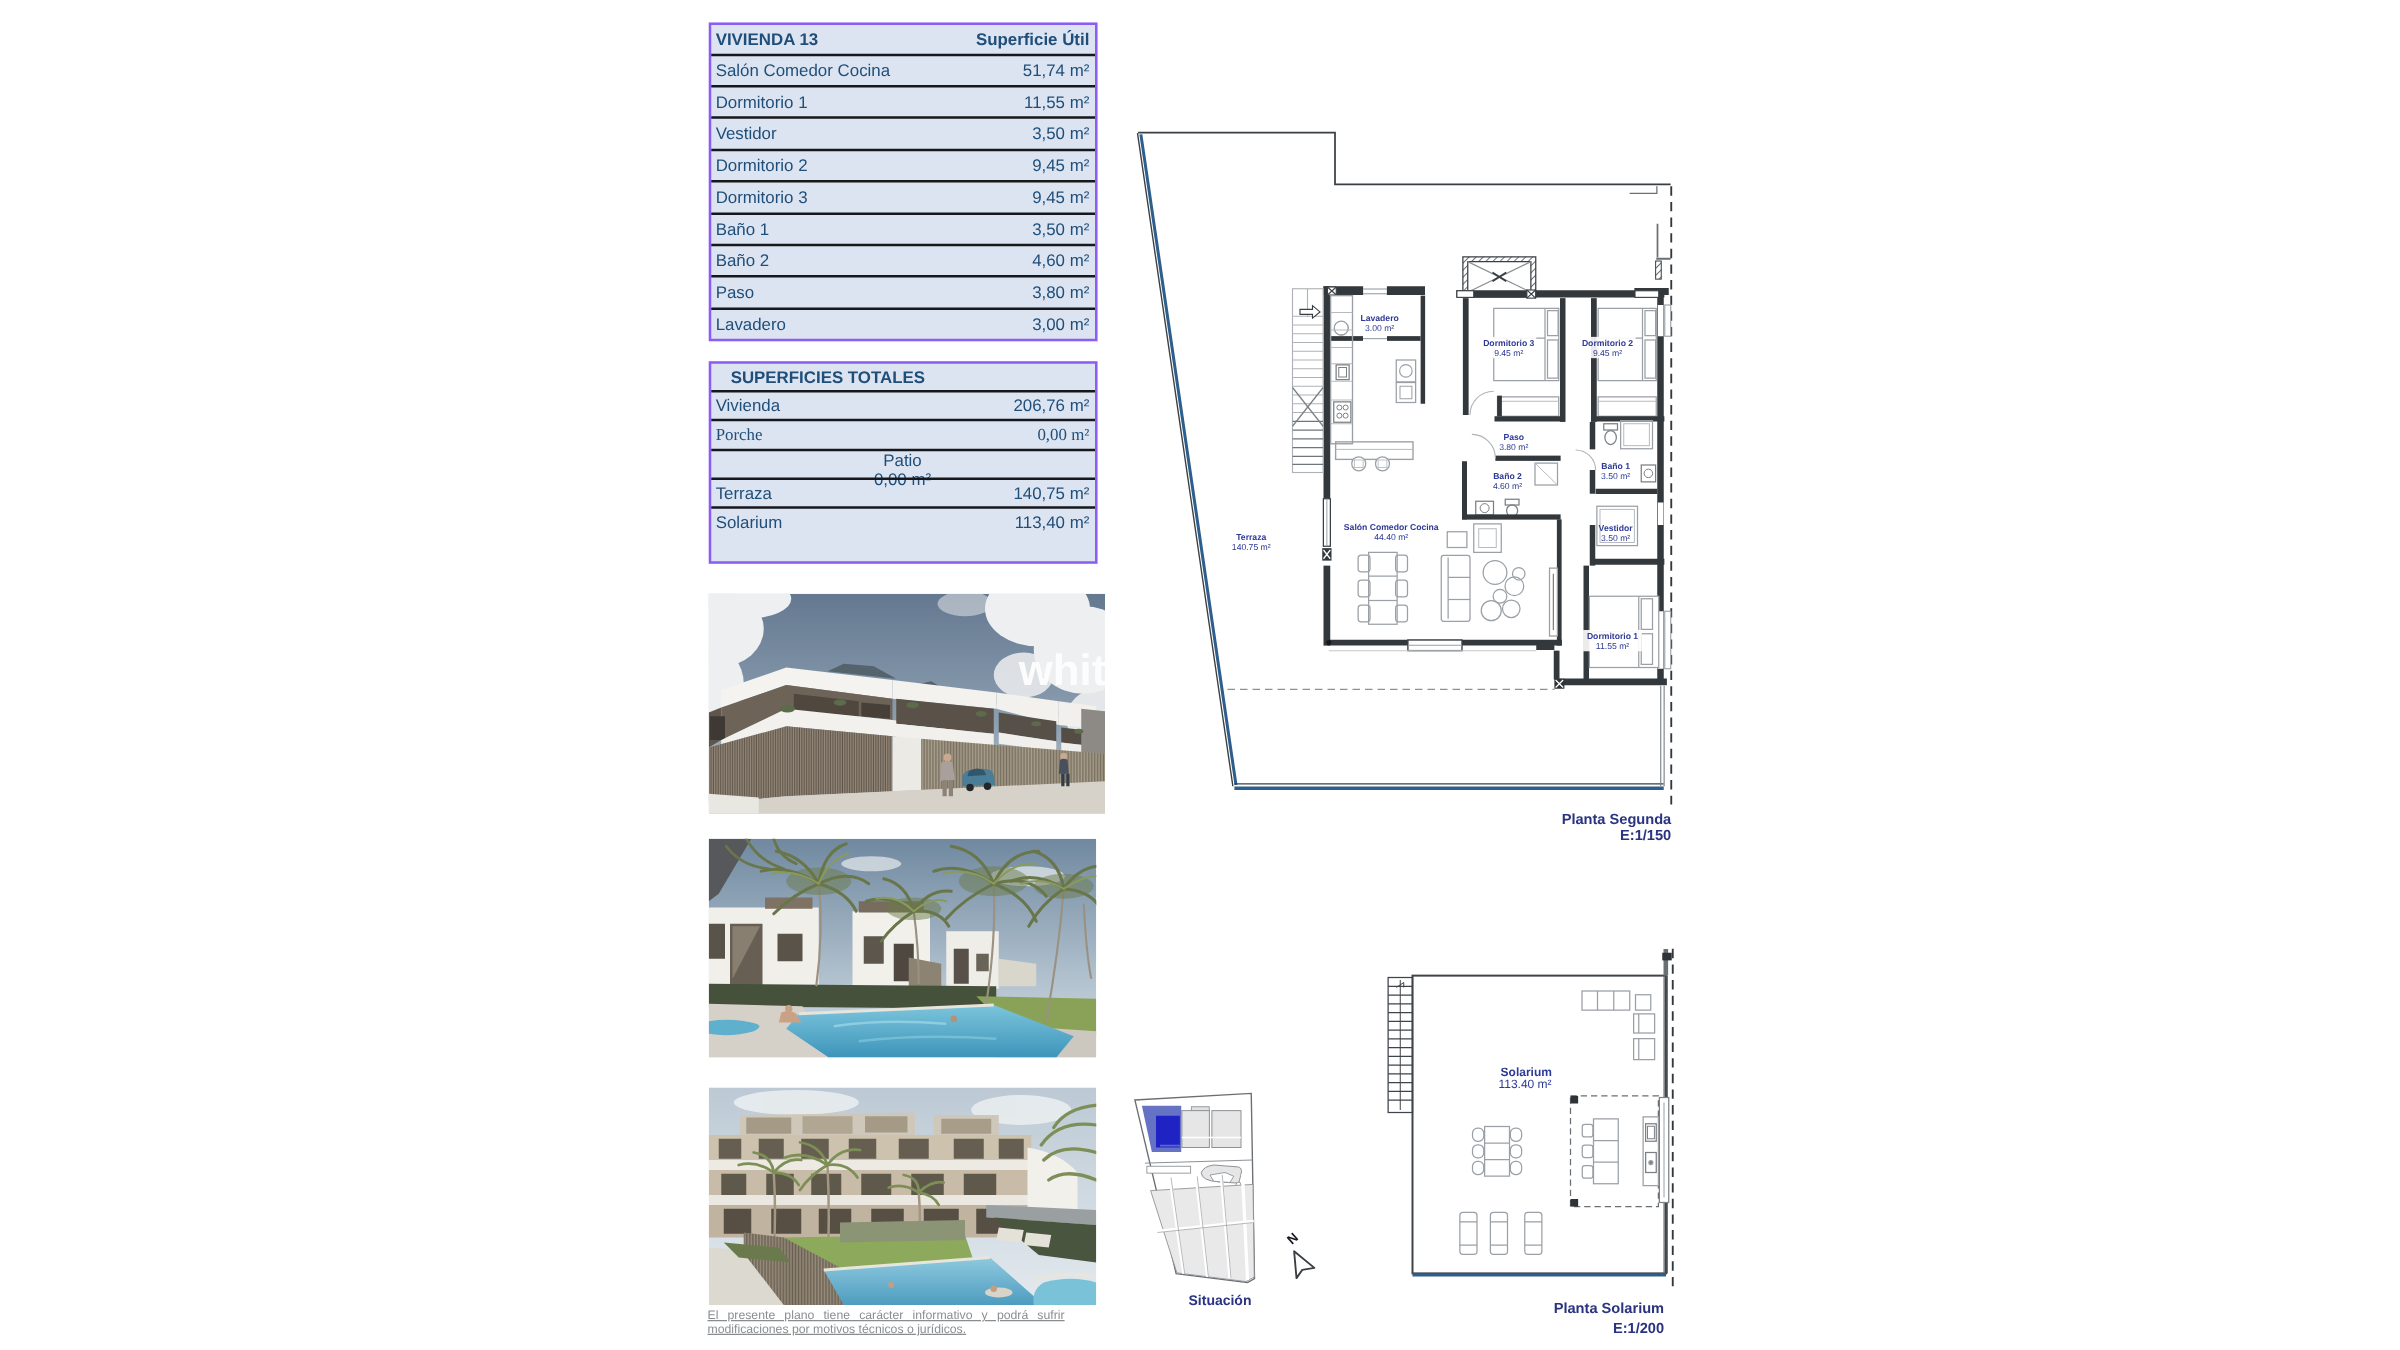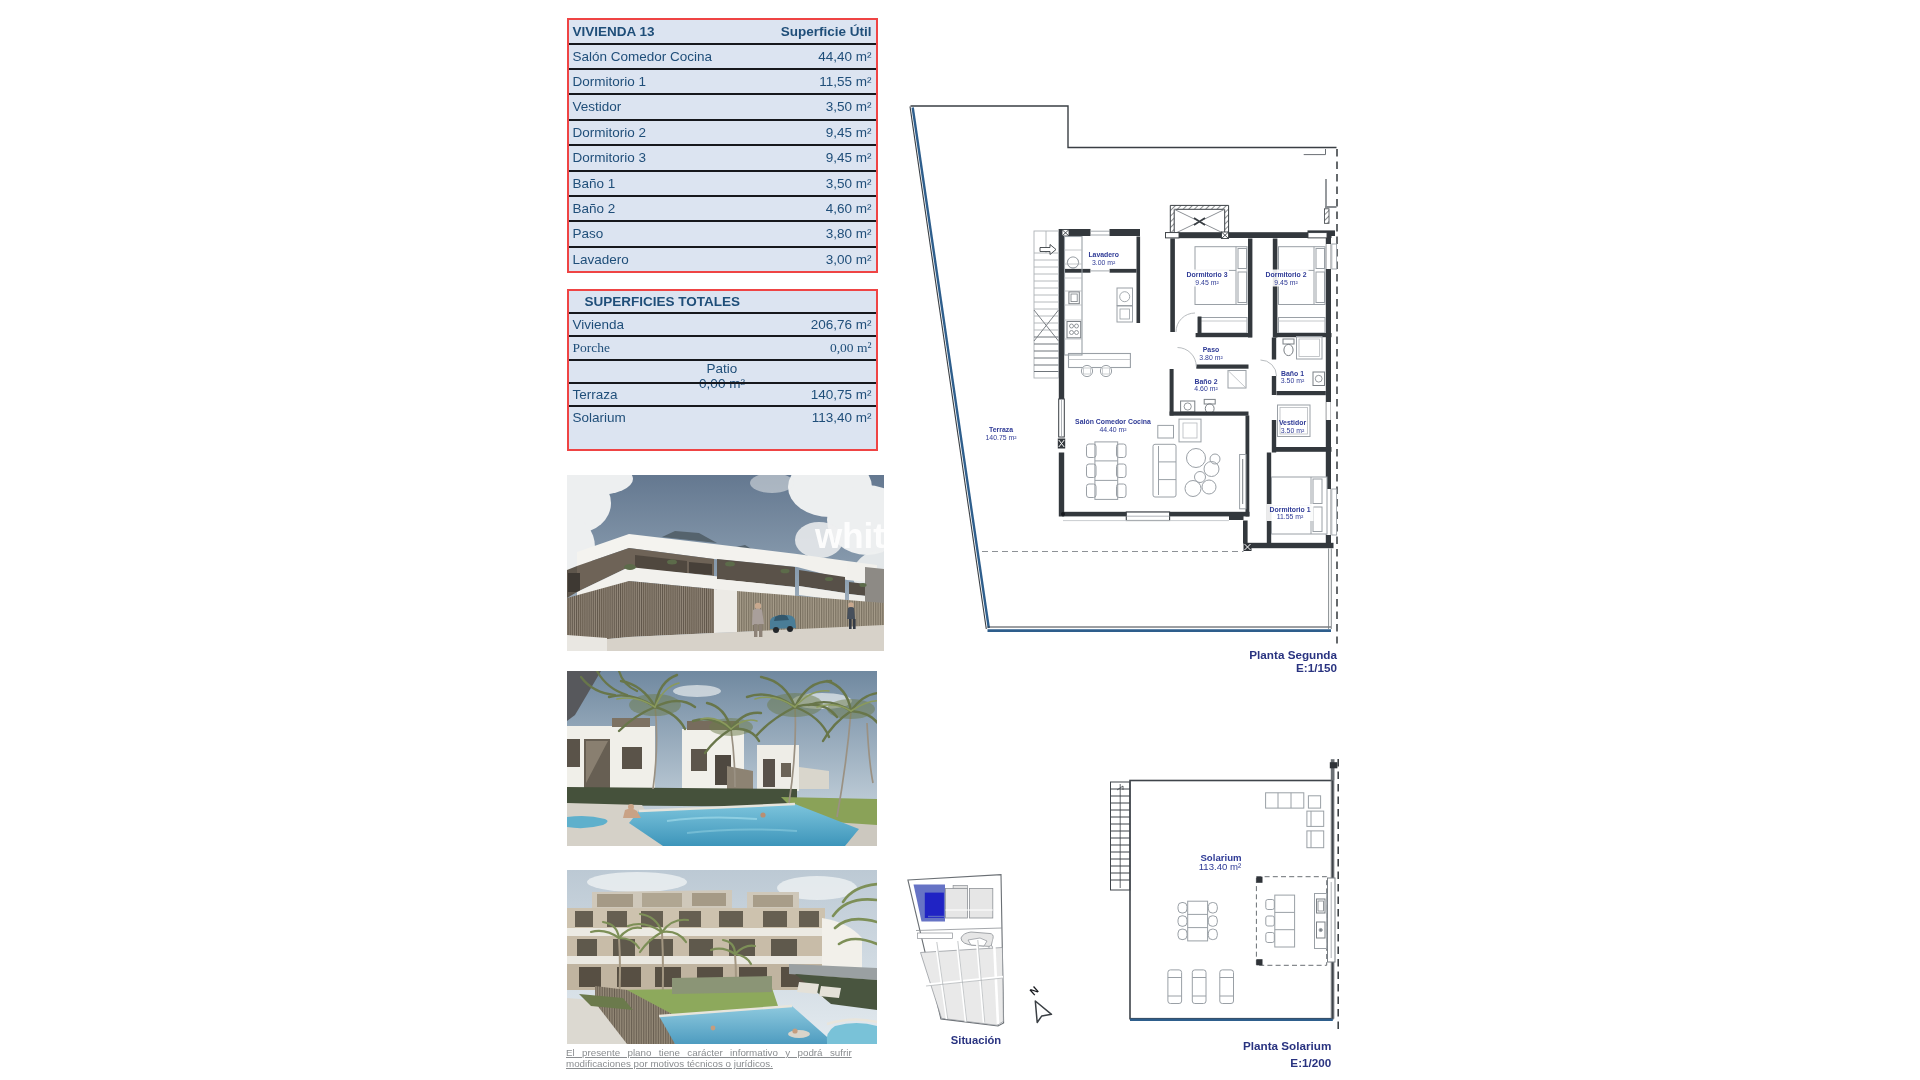--- a/index.html
+++ b/index.html
@@ -1,34 +1,34 @@
 <!DOCTYPE html>
 <html><head>
 <meta charset="utf-8">
 <style>
 html,body{margin:0;padding:0;background:#fff;width:1920px;height:1080px;overflow:hidden;
  font-family:"Liberation Sans", sans-serif;}
 .abs{position:absolute;}
 
-.tbl{position:absolute;left:566.5px;width:311px;background:#dce4f1;border:2px solid #ef4444;box-sizing:border-box;color:#1f4e79;}
+.tbl{position:absolute;left:566.5px;width:311px;background:#dce4f1;border:2px solid #8b5cf6;box-sizing:border-box;color:#1f4e79;}
 .trow{position:absolute;left:0;right:0;border-top:2px solid #16181d;box-sizing:border-box;display:flex;justify-content:space-between;align-items:center;padding:0 4px;font-size:13.5px;}
 .trow.first{border-top:none;}
 .b{font-weight:bold;}
 </style>
 </head>
 <body>
 
 <div class="tbl" style="top:18px;height:254.5px;">
   <div class="trow first b" style="top:0;height:22.5px;">
       <span>VIVIENDA 13</span>
       <span>Superficie Útil</span>
     </div>
   <div class="trow" style="top:22.5px;height:25.4px;">
       <span>Salón Comedor Cocina</span>
-      <span>44,40 m²</span>
+      <span>51,74 m²</span>
     </div>
   <div class="trow" style="top:47.9px;height:25.4px;">
       <span>Dormitorio 1</span>
       <span>11,55 m²</span>
     </div>
   <div class="trow" style="top:73.3px;height:25.4px;">
       <span>Vestidor</span>
       <span>3,50 m²</span>
     </div>
   <div class="trow" style="top:98.7px;height:25.4px;">

